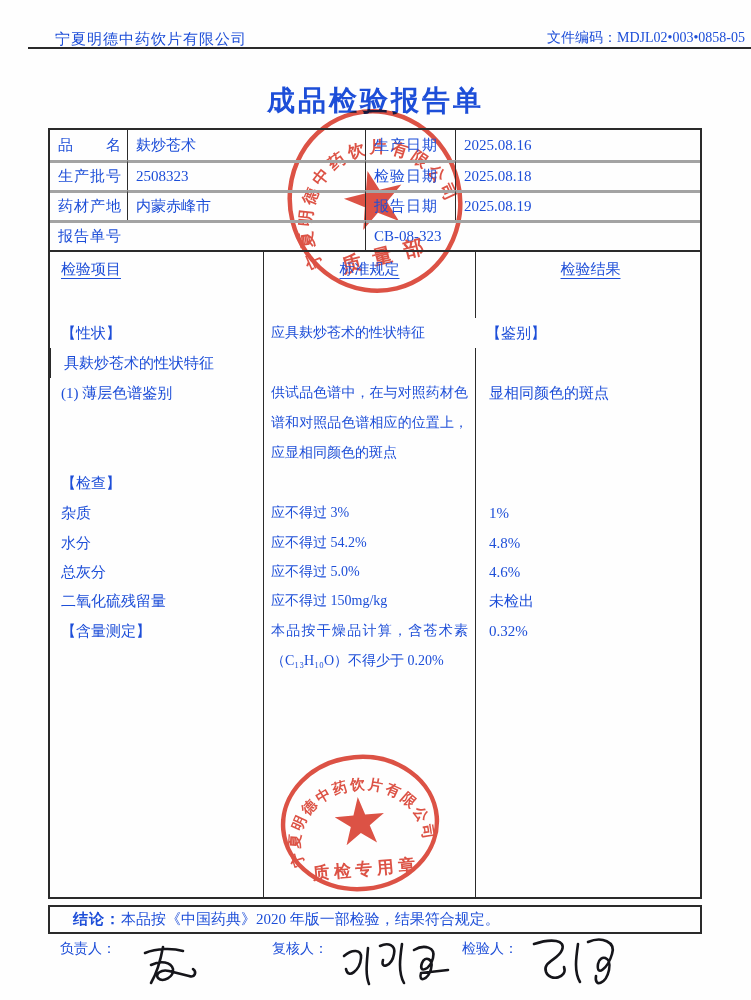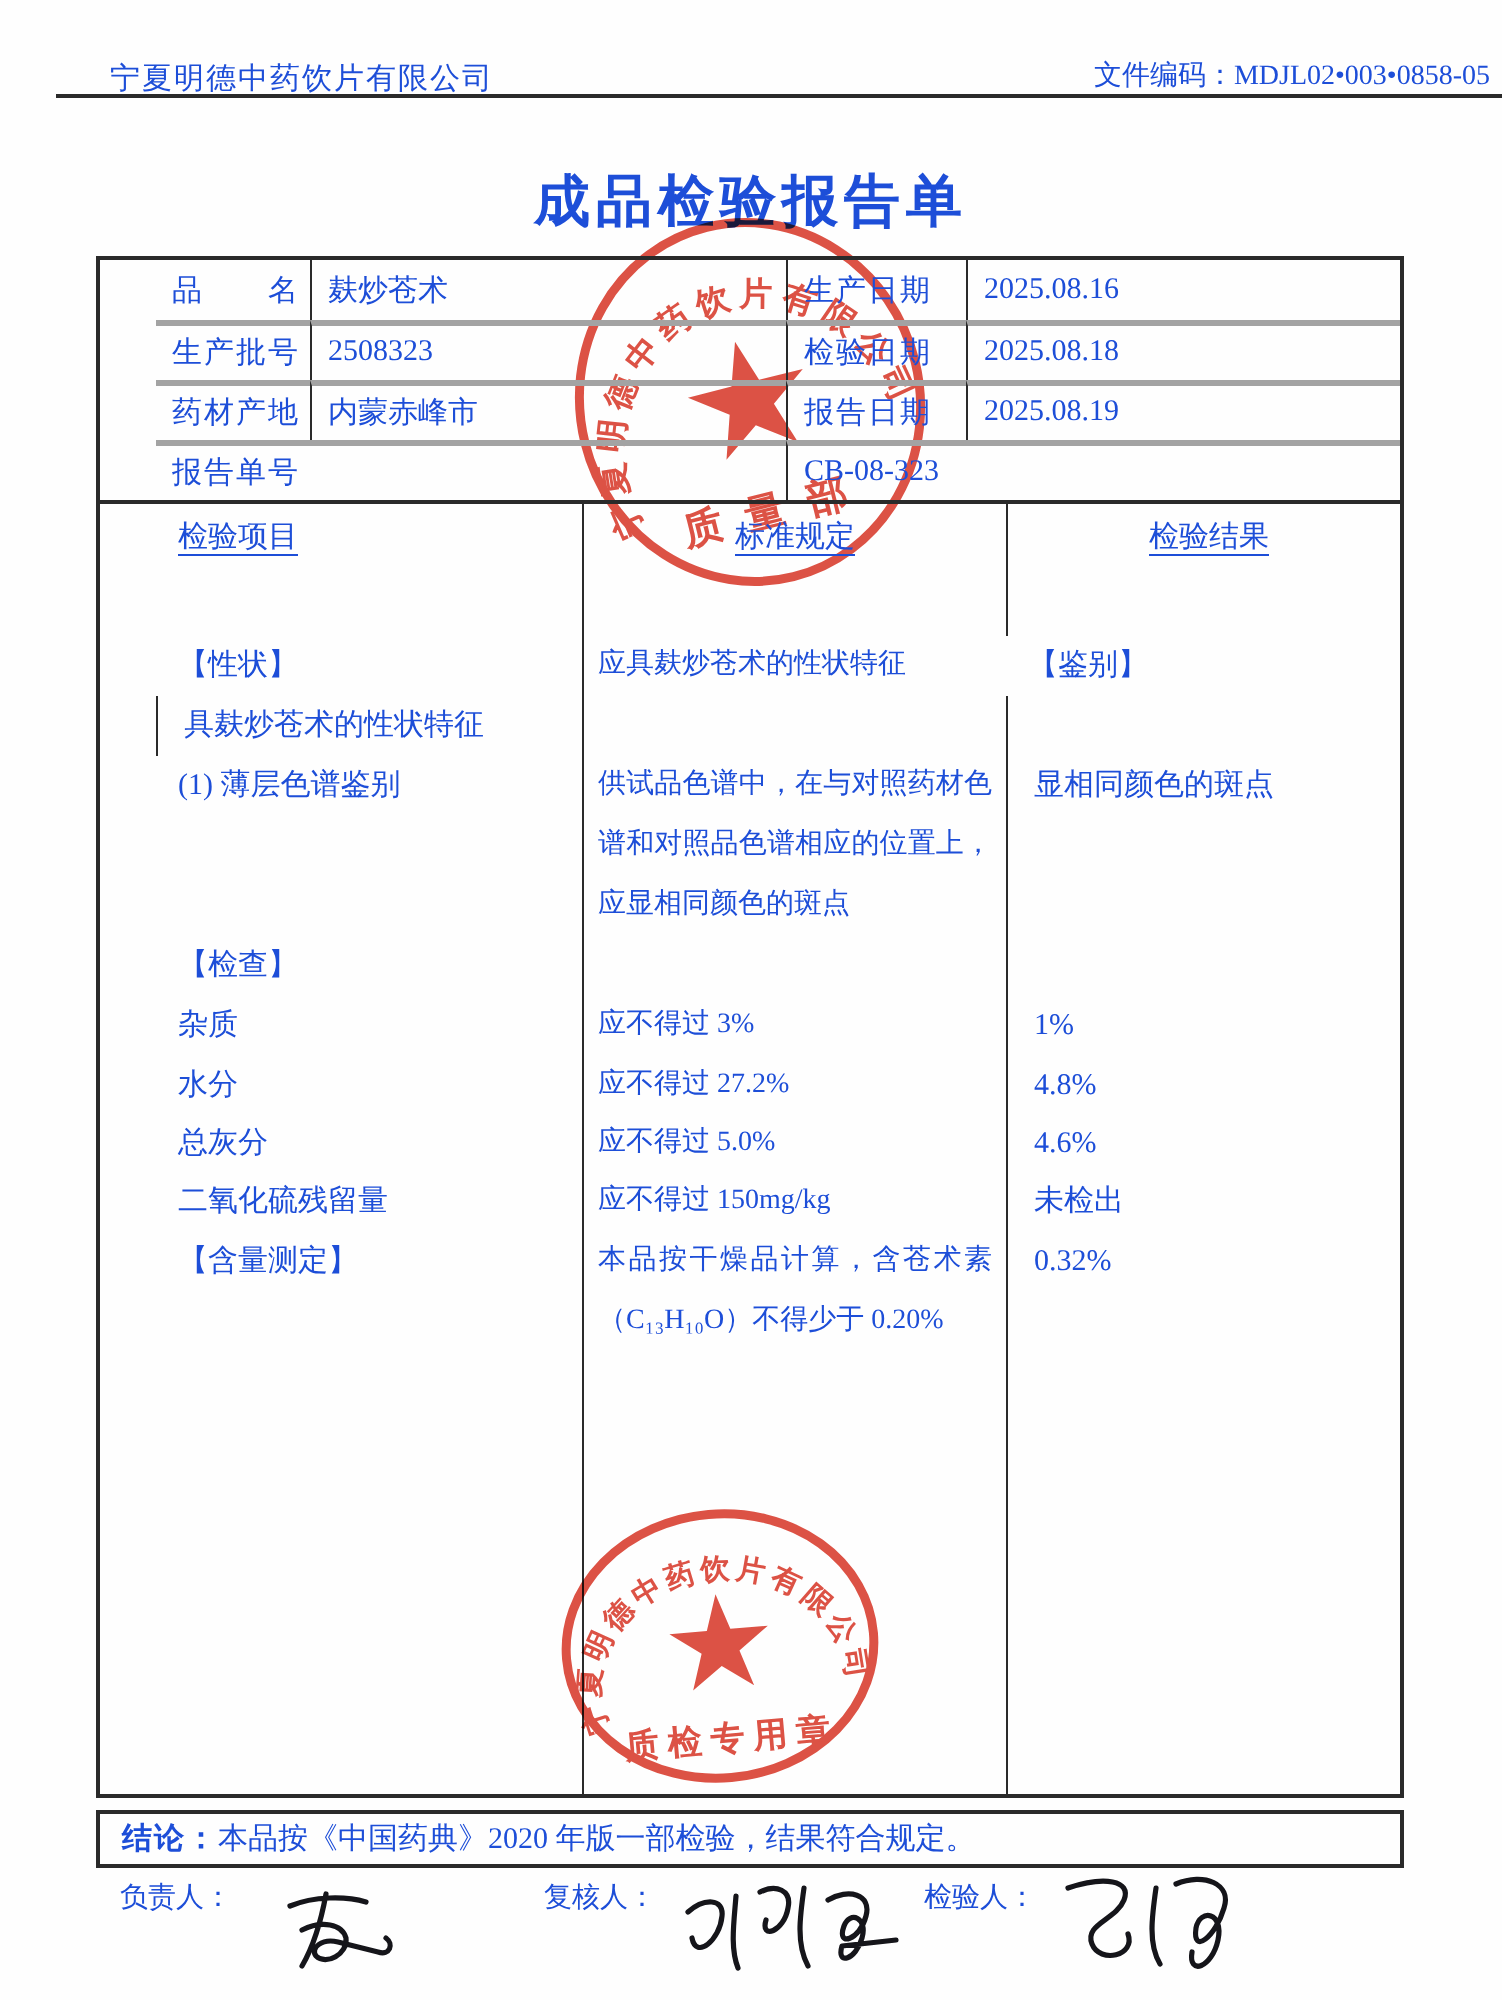--- a/index.html
+++ b/index.html
@@ -12,21 +12,21 @@
     overflow:hidden;
   }
   
   .hdr-company{position:absolute;left:55px;top:30px;font-size:15px;letter-spacing:1px;}
   .hdr-code{position:absolute;right:6px;top:29px;font-size:14px;}
   .hdr-rule{position:absolute;left:28px;right:0;top:47px;height:2px;background:#2a2a2a;}
   
   .doc-title{position:absolute;left:0;right:0;top:82px;margin:0;text-align:center;
     font-size:28px;font-weight:bold;letter-spacing:3px;}
   
-  .tbl{position:absolute;box-sizing:border-box;border:2px solid #2a2a2a;background:transparent;padding-left:28px;}
+  .tbl{position:absolute;box-sizing:border-box;border:2px solid #2a2a2a;background:transparent;}
   .cell{box-sizing:border-box;font-size:15px;display:flex;align-items:center;
     padding:0 8px;white-space:nowrap;overflow:visible;}
   
   .info-table{left:48px;top:128px;width:654px;height:124px;display:grid;
     grid-template-columns:77px 238px 90px 1fr;
     grid-template-rows:30px 30px 30px 1fr;}
   .info-table .cell{border-left:1px solid #2a2a2a;border-top:3px solid #a3a3a3;}
   .info-table .c0{border-left:none;}
   .info-table .r0{border-top:none;}
   .info-table .lbl{letter-spacing:1px;}
@@ -40,21 +40,21 @@
   .result-table .c0{border-left:none;padding-left:11px;}
   .result-table .c2{padding-left:13px;}
   .result-table .std{display:block;white-space:normal;text-align:justify;
     text-align-last:left;padding:0 7px;font-size:14px;}
   .head-cell{font-size:15px;padding-top:6px;line-height:22px !important;}
   .head-cell span{text-decoration:underline;text-underline-offset:4px;}
   .head-center{justify-content:center;display:flex;}
   
   .conclusion{left:48px;top:905px;width:654px;height:29px;display:flex;align-items:center;
     font-size:15px;padding:0 11px;}
-  .conclusion b{letter-spacing:1px;}
+  .conclusion b{letter-spacing:1px;margin-left:12px;}
   
   .sig-row{position:absolute;left:0;top:938px;width:751px;height:60px;}
   .sig-label{position:absolute;font-size:14px;top:2px;}
   .sig-svg{position:absolute;}
   .sig-svg path{fill:none;stroke:#15151a;stroke-width:2.6;stroke-linecap:round;stroke-linejoin:round;}
   
   .stamp{position:absolute;mix-blend-mode:multiply;opacity:0.88;pointer-events:none;}
   .stamp-top{left:284px;top:104px;width:182px;height:194px;transform:rotate(-14deg);}
   .stamp-bottom{left:278px;top:752px;width:164px;height:142px;transform:rotate(-5deg);}
 </style>
@@ -126,21 +126,21 @@
 
     <div class="cell c0">【检查】</div>
     <div class="cell std c1"></div>
     <div class="cell c2"></div>
 
     <div class="cell c0">杂质</div>
     <div class="cell std c1">应不得过 3%</div>
     <div class="cell c2">1%</div>
 
     <div class="cell c0">水分</div>
-    <div class="cell std c1">应不得过 27.2%</div>
+    <div class="cell std c1">应不得过 54.2%</div>
     <div class="cell c2">4.8%</div>
 
     <div class="cell c0">总灰分</div>
     <div class="cell std c1">应不得过 5.0%</div>
     <div class="cell c2">4.6%</div>
 
     <div class="cell c0">二氧化硫残留量</div>
     <div class="cell std c1">应不得过 150mg/kg</div>
     <div class="cell c2">未检出</div>
 

